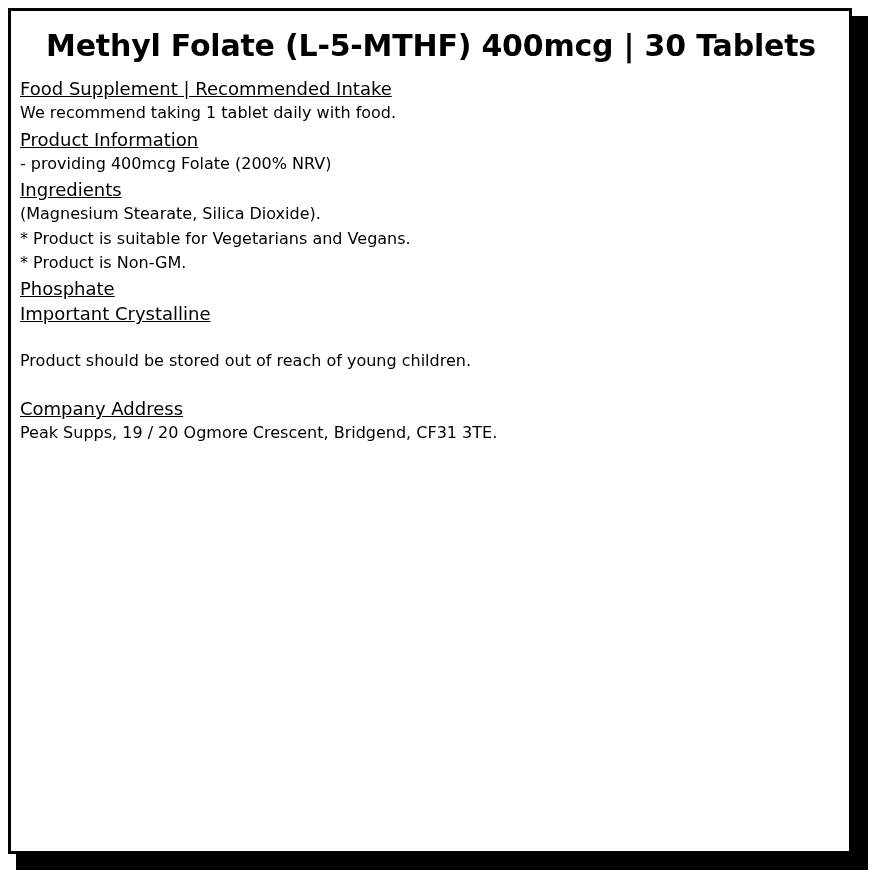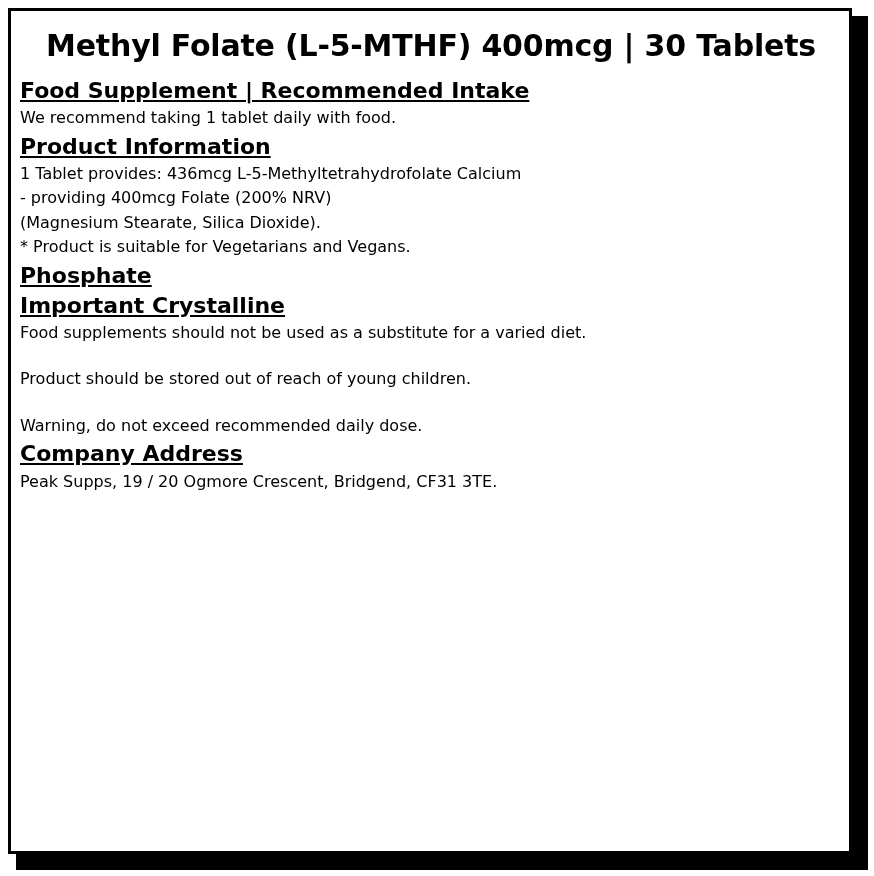--- a/index.html
+++ b/index.html
@@ -56,22 +56,22 @@
   .title {
     font-size: 30px;
     font-weight: bold;
     text-align: center;
     letter-spacing: -0.2px;
     margin: 6px 0 14px 0;
     white-space: nowrap;
   }
 
   .section-head {
-    font-size: 22px;
-    font-weight: bold;
+    font-size: 18px;
+    font-weight: normal;
     text-decoration: underline;
     margin: 2px 0 1px 0;
     line-height: 1.28;
   }
 
   .body-line {
     font-size: 16px;
     font-weight: normal;
     line-height: 1.53;
     margin: 0;
@@ -97,40 +97,39 @@
 
     <div class="title">Methyl Folate (L-5-MTHF) 400mcg | 30 Tablets</div>
 
     <div class="block">
       <div class="section-head">Food Supplement | Recommended Intake</div>
       <div class="body-line">We recommend taking 1 tablet daily with food.</div>
     </div>
 
     <div class="block">
       <div class="section-head">Product Information</div>
-      <div class="body-line">1 Tablet provides: 436mcg L-5-Methyltetrahydrofolate Calcium</div>
       <div class="body-line">- providing 400mcg Folate (200% NRV)</div>
     </div>
 
     <div class="block">
+      <div class="section-head">Ingredients</div>
       <div class="body-line">(Magnesium Stearate, Silica Dioxide).</div>
       <div class="body-line">* Product is suitable for Vegetarians and Vegans.</div>
+      <div class="body-line">* Product is Non-GM.</div>
     </div>
 
     <div class="block">
       <div class="section-head">Phosphate</div>
     </div>
 
     <div class="block">
       <div class="section-head">Important Crystalline</div>
-      <div class="body-line">Food supplements should not be used as a substitute for a varied diet.</div>
       <div class="spacer-line"></div>
       <div class="body-line">Product should be stored out of reach of young children.</div>
       <div class="spacer-line"></div>
-      <div class="body-line">Warning, do not exceed recommended daily dose.</div>
     </div>
 
     <div class="block">
       <div class="section-head">Company Address</div>
       <div class="body-line">Peak Supps, 19 / 20 Ogmore Crescent, Bridgend, CF31 3TE.</div>
     </div>
 
   </div>
 </div>
 

